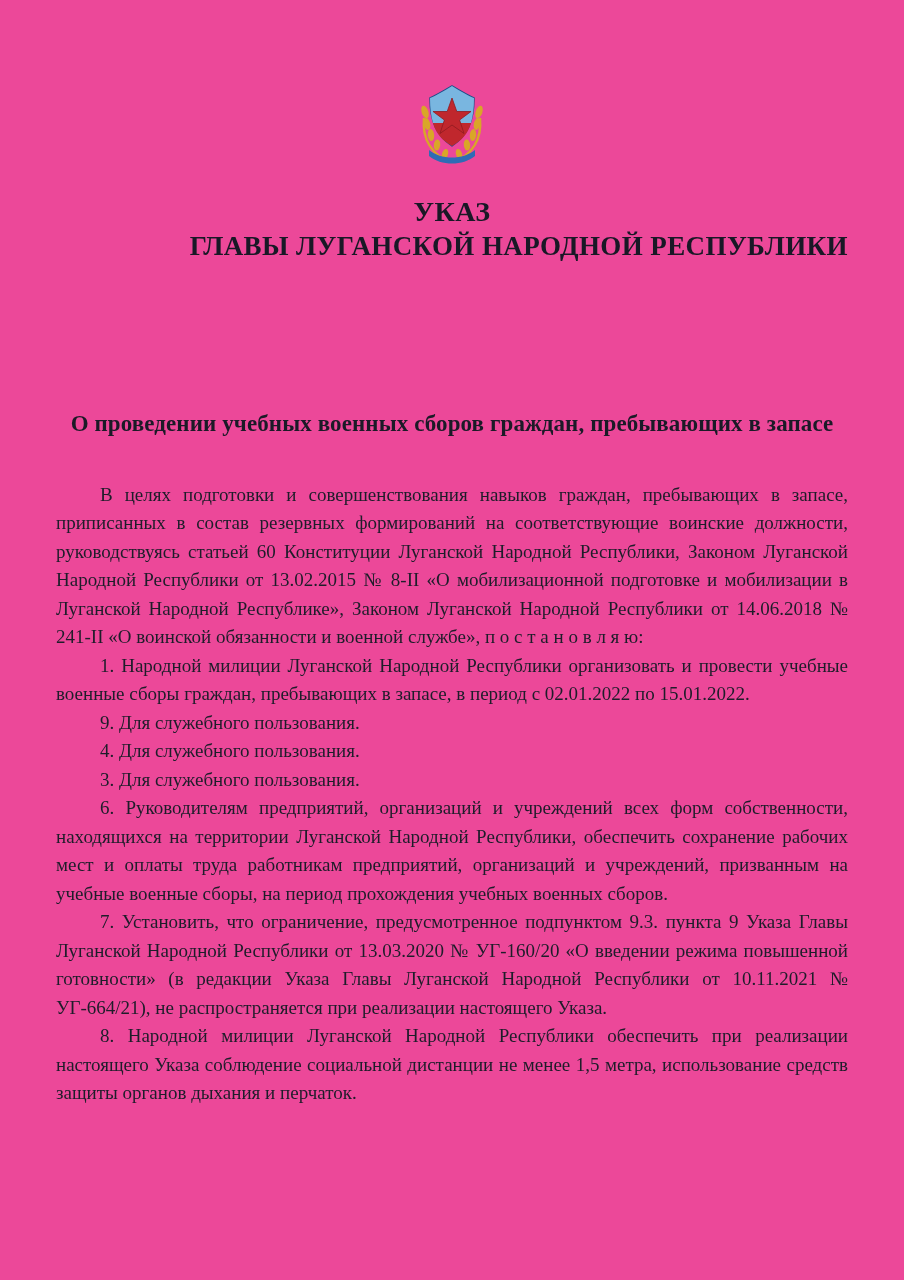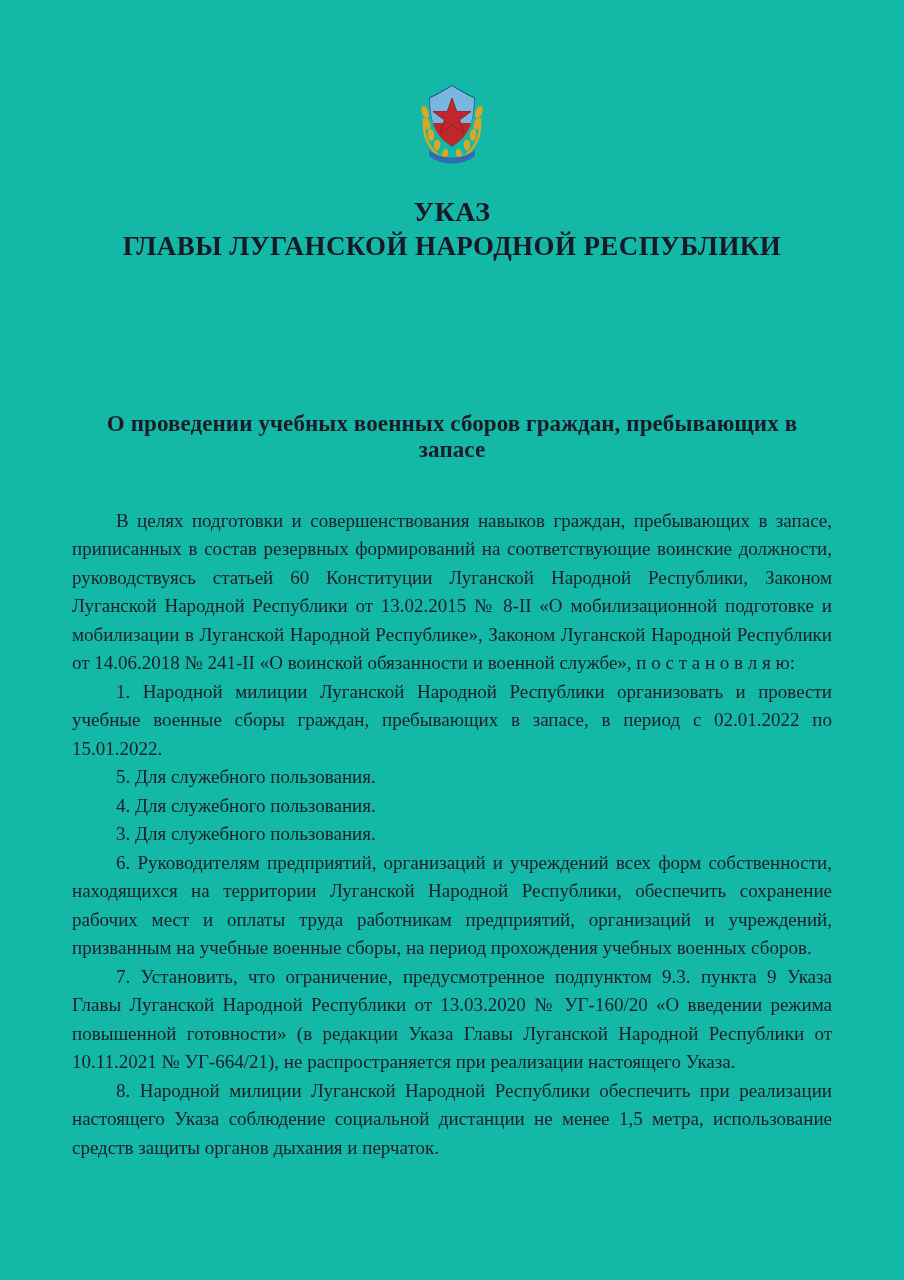--- a/index.html
+++ b/index.html
@@ -12,23 +12,23 @@
     height: 1280px;
     font-family: "Liberation Serif", serif;
     color: #1d1c25;
     overflow: hidden;
     position: relative;
   }
   .page {
     width: 904px;
     height: 1280px;
     box-sizing: border-box;
-    padding: 0 72px;
+    padding: 0 56px;
     position: relative;
-    background: #14b8a6;
+    background: #ec4899;
   }
 
   
   .emblem-wrap {
     padding-top: 78px;
     display: flex;
     justify-content: center;
   }
   .emblem {
     width: 74px;
@@ -47,20 +47,21 @@
   }
   .title-main {
     font-size: 28px;
     line-height: 1.15;
   }
   .title-sub {
     font-size: 27px;
     line-height: 1.2;
     margin-top: 2px;
     white-space: nowrap;
+    text-align: right;
   }
 
   
   .subject {
     margin-top: 148px;
     text-align: center;
     font-weight: bold;
     font-size: 23px;
     letter-spacing: 0.1px;
     color: #1b1a27;
@@ -120,21 +121,21 @@
   <div class="title-block">
     <div class="title-main">УКАЗ</div>
     <div class="title-sub">ГЛАВЫ ЛУГАНСКОЙ НАРОДНОЙ РЕСПУБЛИКИ</div>
   </div>
 
   <div class="subject">О проведении учебных военных сборов граждан, пребывающих в запасе</div>
 
   <div class="body">
     <p>В целях подготовки и совершенствования навыков граждан, пребывающих в запасе, приписанных в состав резервных формирований на соответствующие воинские должности, руководствуясь статьей 60 Конституции Луганской Народной Республики, Законом Луганской Народной Республики от 13.02.2015 № 8-II «О мобилизационной подготовке и мобилизации в Луганской Народной Республике», Законом Луганской Народной Республики от 14.06.2018 № 241-II «О воинской обязанности и военной службе», п о с т а н о в л я ю:</p>
     <p>1. Народной милиции Луганской Народной Республики организовать и провести учебные военные сборы граждан, пребывающих в запасе, в период с 02.01.2022 по 15.01.2022.</p>
-    <p>5. Для служебного пользования.</p>
+    <p>9. Для служебного пользования.</p>
     <p>4. Для служебного пользования.</p>
     <p>3. Для служебного пользования.</p>
     <p>6. Руководителям предприятий, организаций и учреждений всех форм собственности, находящихся на территории Луганской Народной Республики, обеспечить сохранение рабочих мест и оплаты труда работникам предприятий, организаций и учреждений, призванным на учебные военные сборы, на период прохождения учебных военных сборов.</p>
     <p>7. Установить, что ограничение, предусмотренное подпунктом 9.3. пункта 9 Указа Главы Луганской Народной Республики от 13.03.2020 № УГ-160/20 «О введении режима повышенной готовности» (в редакции Указа Главы Луганской Народной Республики от 10.11.2021 № УГ-664/21), не распространяется при реализации настоящего Указа.</p>
     <p>8. Народной милиции Луганской Народной Республики обеспечить при реализации настоящего Указа соблюдение социальной дистанции не менее 1,5 метра, использование средств защиты органов дыхания и перчаток.</p>
   </div>
 
 </div>
 
 </body></html>

